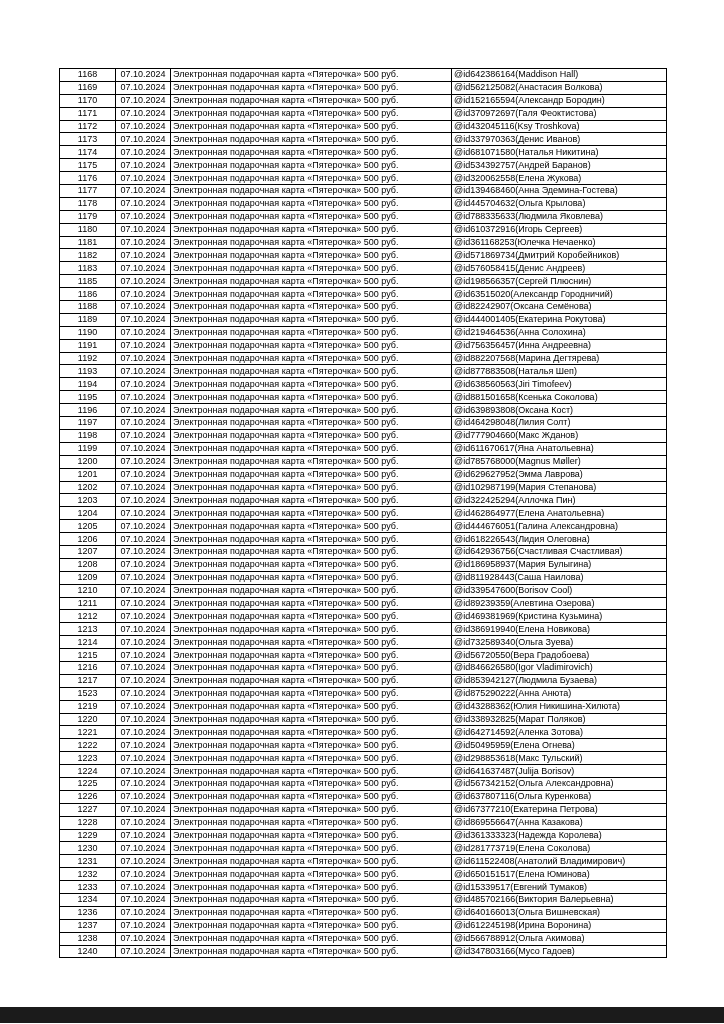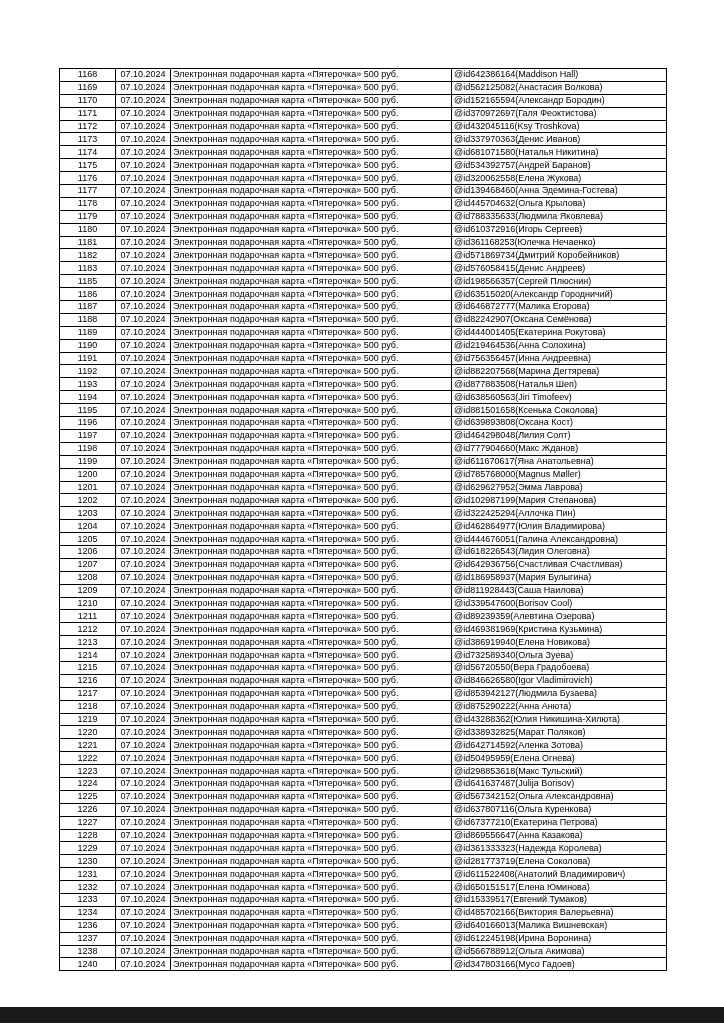--- a/index.html
+++ b/index.html
@@ -157,26 +157,20 @@
           <td class="col-item">Электронная подарочная карта «Пятерочка» 500 руб.</td>
           <td class="col-id">@id198566357(Сергей Плюснин)</td>
         </tr>
         <tr>
           <td class="col-num">1186</td>
           <td class="col-date">07.10.2024</td>
           <td class="col-item">Электронная подарочная карта «Пятерочка» 500 руб.</td>
           <td class="col-id">@id63515020(Александр Городничий)</td>
         </tr>
         <tr>
-          <td class="col-num">1187</td>
-          <td class="col-date">07.10.2024</td>
-          <td class="col-item">Электронная подарочная карта «Пятерочка» 500 руб.</td>
-          <td class="col-id">@id646872777(Малика Егорова)</td>
-        </tr>
-        <tr>
           <td class="col-num">1188</td>
           <td class="col-date">07.10.2024</td>
           <td class="col-item">Электронная подарочная карта «Пятерочка» 500 руб.</td>
           <td class="col-id">@id82242907(Оксана Семёнова)</td>
         </tr>
         <tr>
           <td class="col-num">1189</td>
           <td class="col-date">07.10.2024</td>
           <td class="col-item">Электронная подарочная карта «Пятерочка» 500 руб.</td>
           <td class="col-id">@id444001405(Екатерина Рокутова)</td>
@@ -262,21 +256,21 @@
         <tr>
           <td class="col-num">1203</td>
           <td class="col-date">07.10.2024</td>
           <td class="col-item">Электронная подарочная карта «Пятерочка» 500 руб.</td>
           <td class="col-id">@id322425294(Аллочка Пин)</td>
         </tr>
         <tr>
           <td class="col-num">1204</td>
           <td class="col-date">07.10.2024</td>
           <td class="col-item">Электронная подарочная карта «Пятерочка» 500 руб.</td>
-          <td class="col-id">@id462864977(Юлия Владимирова)</td>
+          <td class="col-id">@id462864977(Елена Анатольевна)</td>
         </tr>
         <tr>
           <td class="col-num">1205</td>
           <td class="col-date">07.10.2024</td>
           <td class="col-item">Электронная подарочная карта «Пятерочка» 500 руб.</td>
           <td class="col-id">@id444676051(Галина Александровна)</td>
         </tr>
         <tr>
           <td class="col-num">1206</td>
           <td class="col-date">07.10.2024</td>
@@ -343,21 +337,21 @@
           <td class="col-item">Электронная подарочная карта «Пятерочка» 500 руб.</td>
           <td class="col-id">@id846626580(Igor Vladimirovich)</td>
         </tr>
         <tr>
           <td class="col-num">1217</td>
           <td class="col-date">07.10.2024</td>
           <td class="col-item">Электронная подарочная карта «Пятерочка» 500 руб.</td>
           <td class="col-id">@id853942127(Людмила Бузаева)</td>
         </tr>
         <tr>
-          <td class="col-num">1218</td>
+          <td class="col-num">1523</td>
           <td class="col-date">07.10.2024</td>
           <td class="col-item">Электронная подарочная карта «Пятерочка» 500 руб.</td>
           <td class="col-id">@id875290222(Анна Анюта)</td>
         </tr>
         <tr>
           <td class="col-num">1219</td>
           <td class="col-date">07.10.2024</td>
           <td class="col-item">Электронная подарочная карта «Пятерочка» 500 руб.</td>
           <td class="col-id">@id43288362(Юлия Никишина-Хилюта)</td>
         </tr>
@@ -448,21 +442,21 @@
         <tr>
           <td class="col-num">1234</td>
           <td class="col-date">07.10.2024</td>
           <td class="col-item">Электронная подарочная карта «Пятерочка» 500 руб.</td>
           <td class="col-id">@id485702166(Виктория Валерьевна)</td>
         </tr>
         <tr>
           <td class="col-num">1236</td>
           <td class="col-date">07.10.2024</td>
           <td class="col-item">Электронная подарочная карта «Пятерочка» 500 руб.</td>
-          <td class="col-id">@id640166013(Малика Вишневская)</td>
+          <td class="col-id">@id640166013(Ольга Вишневская)</td>
         </tr>
         <tr>
           <td class="col-num">1237</td>
           <td class="col-date">07.10.2024</td>
           <td class="col-item">Электронная подарочная карта «Пятерочка» 500 руб.</td>
           <td class="col-id">@id612245198(Ирина Воронина)</td>
         </tr>
         <tr>
           <td class="col-num">1238</td>
           <td class="col-date">07.10.2024</td>

